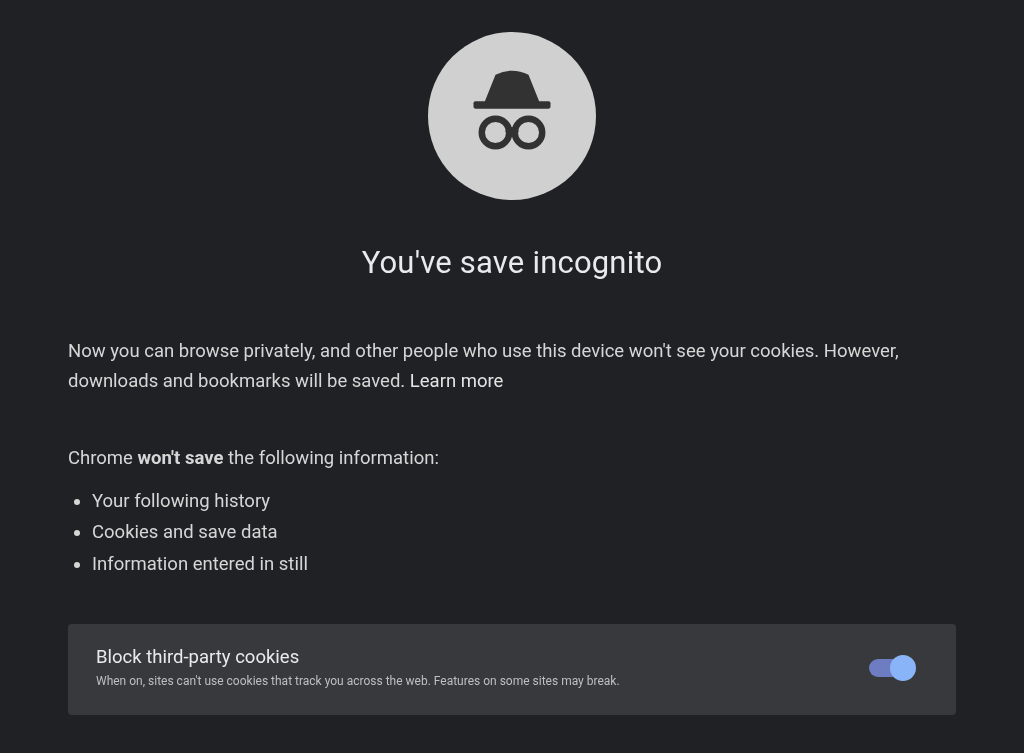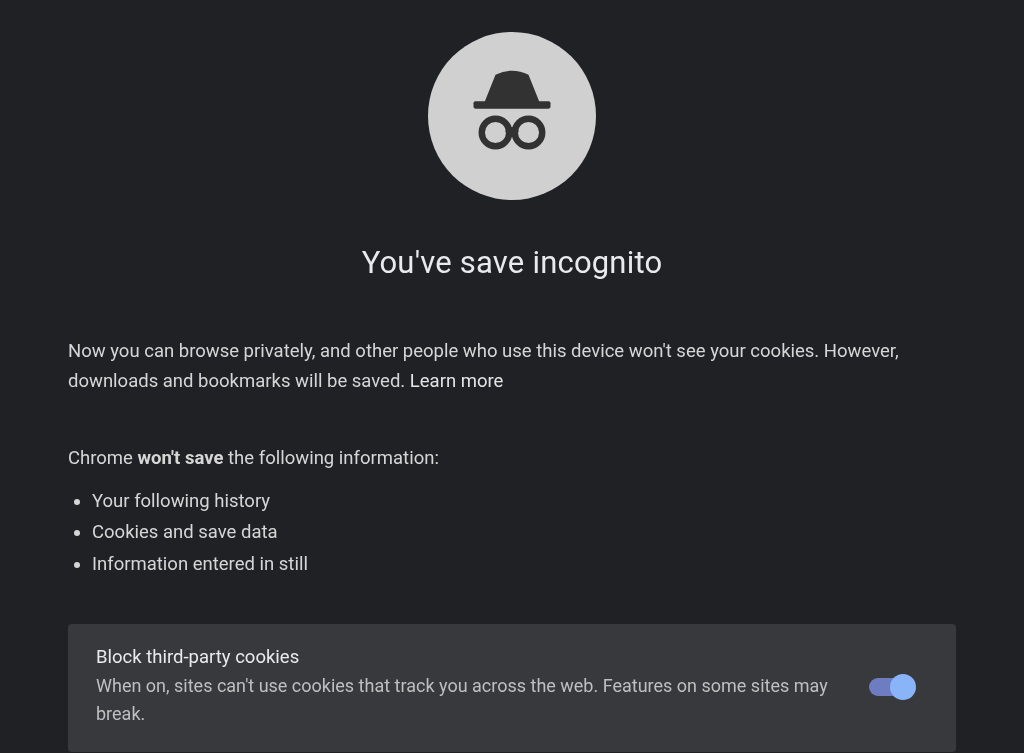--- a/index.html
+++ b/index.html
@@ -83,21 +83,21 @@
   }
   .cookie-text {
     flex: 1;
   }
   .cookie-title {
     font-size: 18.5px;
     color: #e8eaed;
     margin-bottom: 4px;
   }
   .cookie-desc {
-    font-size: 18px;
+    font-size: 12px;
     color: #bfbfbf;
     line-height: 1.55;
   }
   .toggle {
     position: relative;
     width: 44px;
     height: 18px;
     background: #6e7dc2;
     border-radius: 10px;
     cursor: pointer;

